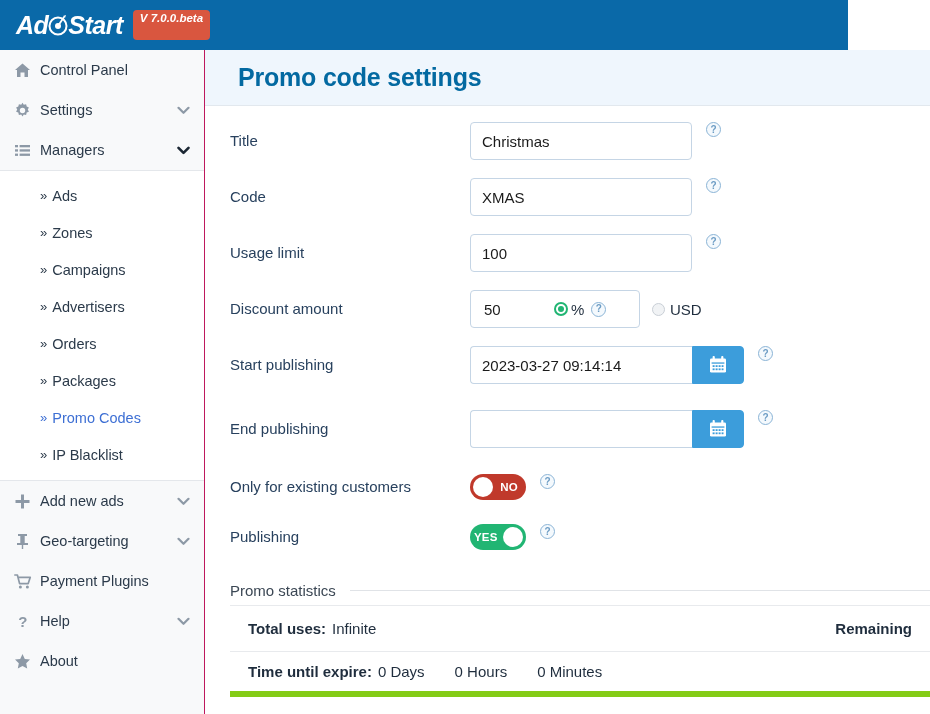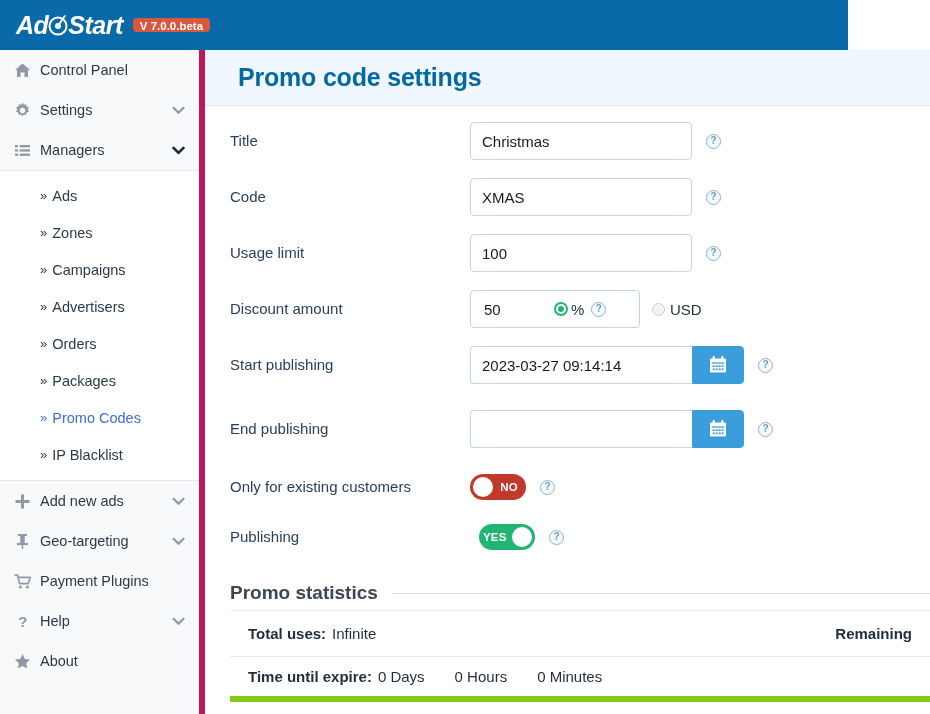--- a/index.html
+++ b/index.html
@@ -39,32 +39,33 @@
     vertical-align: -4px;
     margin: 0 -1px;
   }
   .logo-target svg { display: block; }
   #version-badge {
     margin-left: 10px;
     background: #d9563f;
     color: #ffffff;
     font-size: 11.5px;
     font-weight: bold;
-    padding: 3px 7px 0 7px;
+    padding: 3px 7px 16px 7px;
     border-radius: 4px;
     line-height: 1;
     white-space: nowrap;
+    font-style: italic;
   }
 
   
   #sidebar {
     position: absolute; top: 50px; left: 0;
     width: 205px; height: 664px;
     background: #f8f9fa;
-    border-right: 6px solid #be185d;
+    border-right: 1px solid #be185d;
     overflow: hidden;
   }
   .nav-item {
     display: flex; align-items: center;
     height: 40px;
     padding: 0 14px 0 14px;
     cursor: pointer;
     position: relative;
   }
   .nav-icon {
@@ -138,21 +139,21 @@
     min-height: 56px;
   }
   .form-label {
     width: 240px;
     flex: 0 0 240px;
     font-size: 15px;
     color: #28415e;
     padding-top: 12px;
     white-space: nowrap;
   }
-  .form-control { display: flex; align-items: center; padding-top: 2px; }
+  .form-control { display: flex; padding-top: 2px; }
 
   .txt-input {
     width: 222px; height: 38px;
     border: 1px solid #c5d5e5;
     border-radius: 4px;
     background: #ffffff;
     font-size: 15px;
     color: #1b1b1b;
     padding: 0 11px;
     outline: none;
@@ -269,22 +270,22 @@
   .toggle.on .knob { right: 3px; }
   .toggle.on .tlabel { left: 4px; }
 
   
   #stats { margin-top: 10px; padding: 0 0 0 25px; }
   #stats-legend {
     display: flex; align-items: center;
     padding-bottom: 6px;
   }
   #stats-legend .legend-txt {
-    font-size: 19px;
-    font-weight: bold;
+    font-size: 15px;
+    font-weight: normal;
     color: #3b4754;
     white-space: nowrap;
   }
   #stats-legend .legend-rule {
     flex: 1 1 auto;
     height: 1px;
     background: #e0e3e7;
     margin-left: 14px;
   }
   .stat-row {
@@ -579,21 +580,21 @@
       <div class="form-label" style="padding-top:6px;">Only for existing customers</div>
       <div class="form-control">
         <div class="toggle off">
           <span class="knob"></span>
           <span class="tlabel">NO</span>
         </div>
         <span class="help-icon">?</span>
       </div>
     </div>
 
-    <div class="form-row" style="min-height:50px;gap:9px;">
+    <div class="form-row" style="min-height:50px;">
       <div class="form-label" style="padding-top:6px;">Publishing</div>
       <div class="form-control">
         <div class="toggle on">
           <span class="knob"></span>
           <span class="tlabel">YES</span>
         </div>
         <span class="help-icon">?</span>
       </div>
     </div>
 

